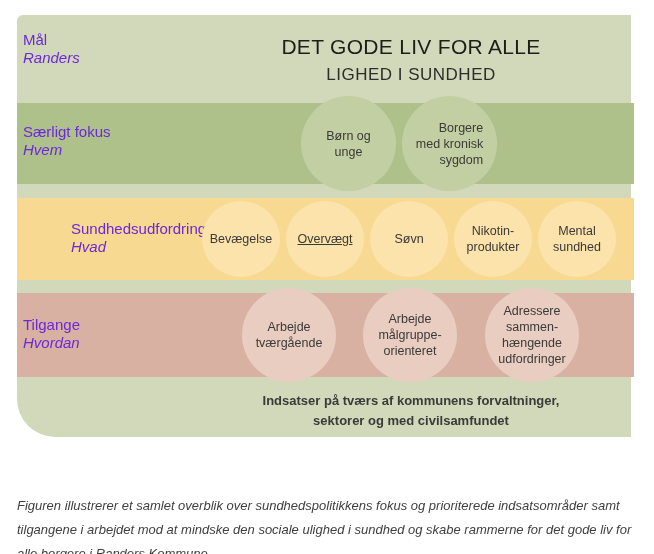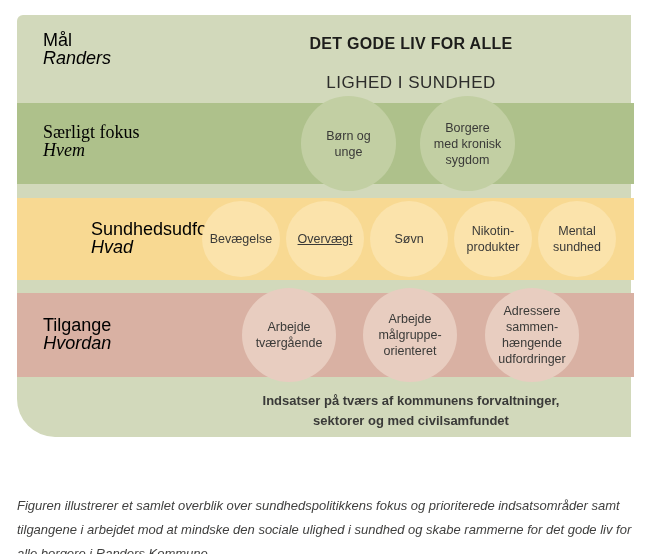--- a/index.html
+++ b/index.html
@@ -12,43 +12,43 @@
   .diagram {
     position:absolute; left:17px; top:15px; width:614px; height:422px;
     background:var(--container-green, #d2d9bb);
     border-radius:6px 0 0 38px;
   }
   .band { position:absolute; left:0; width:617px; }
   .band-focus  { top:88px;  height:81px; background:var(--band-green, #aec18b); }
   .band-health { top:183px; height:82px; background:var(--band-yellow, #f8d992); }
   .band-approach { top:278px; height:84px; background:var(--band-rose, #d9b1a3); }
 
-  .row-label { position:absolute; left:26px; font-size:18px; line-height:18px; color:#000000; }
+  .row-label { position:absolute; left:6px; font-size:15px; line-height:18px; color:#6d28d9; }
   .row-label .sub { font-style:italic; }
   .lbl-goal   { top:16px; }
-  .lbl-focus  { top:108px;font-family:Liberation Serif, serif; }
+  .lbl-focus  { top:108px; }
   .lbl-health { top:205px;margin-left:48px; }
-  .lbl-approach { top:301px;text-align:center; }
+  .lbl-approach { top:301px; }
 
   .title-block { position:absolute; top:20px; left:174px; width:440px; text-align:center; }
-  .title-main { font-size:16px; font-weight:700; letter-spacing:0.3px; color:var(--title-color, #1d1d1b); }
-  .title-sub  { font-size:17px; font-weight:400; letter-spacing:0.5px; margin-top:20px; color:#2d2d2b; }
+  .title-main { font-size:21px; font-weight:400; letter-spacing:0.3px; color:var(--title-color, #1d1d1b); }
+  .title-sub  { font-size:17px; font-weight:400; letter-spacing:0.5px; margin-top:6px; color:#2d2d2b; }
 
   .circle {
     position:absolute; border-radius:50%;
     display:flex; align-items:center; justify-content:center;
     text-align:center; white-space:pre-line;
     font-size:12.5px; line-height:16px; color:#3a3a38;
   }
   .c-green  { background:var(--circle-green, #c2cfa3); width:95px; height:95px; top:81px; }
   .c-yellow { background:var(--circle-yellow, #fbe3ab); width:78px; height:76px; top:186px; }
   .c-rose   { background:var(--circle-rose, #e8cdc0); width:94px; height:94px; top:273px; }
 
   .c-r2-0 { left:284px; }
-  .c-r2-1 { left:403px; }
+  .c-r2-1 { left:385px;text-align:right; }
   .c-r3-0 { left:185px; }
   .c-r3-1 { left:269px;text-decoration:underline; }
   .c-r3-2 { left:353px; }
   .c-r3-3 { left:437px; }
   .c-r3-4 { left:521px; }
   .c-r4-0 { left:225px; }
   .c-r4-1 { left:346px; }
   .c-r4-2 { left:468px;text-align:center; }
 
   .footer-note {

